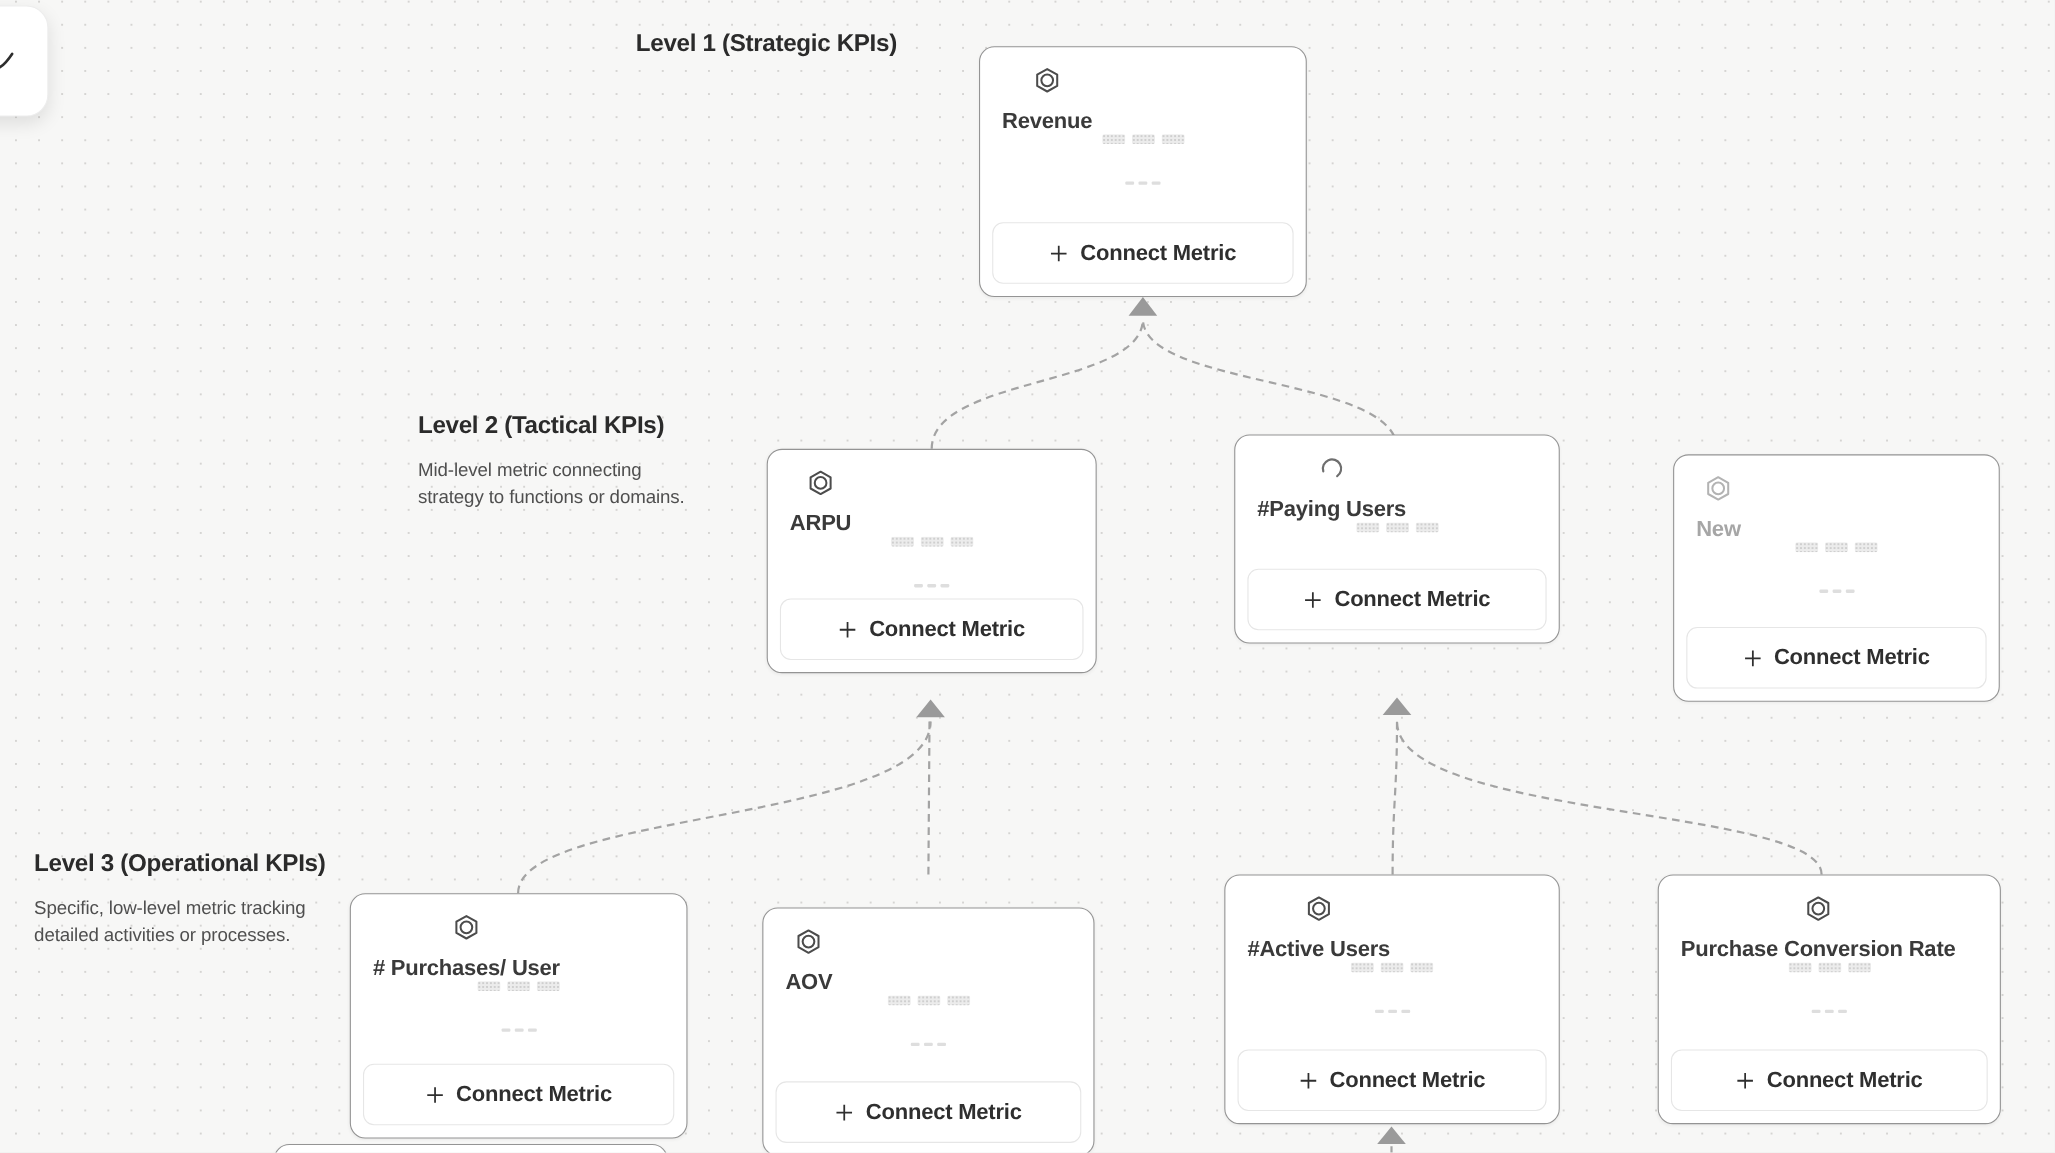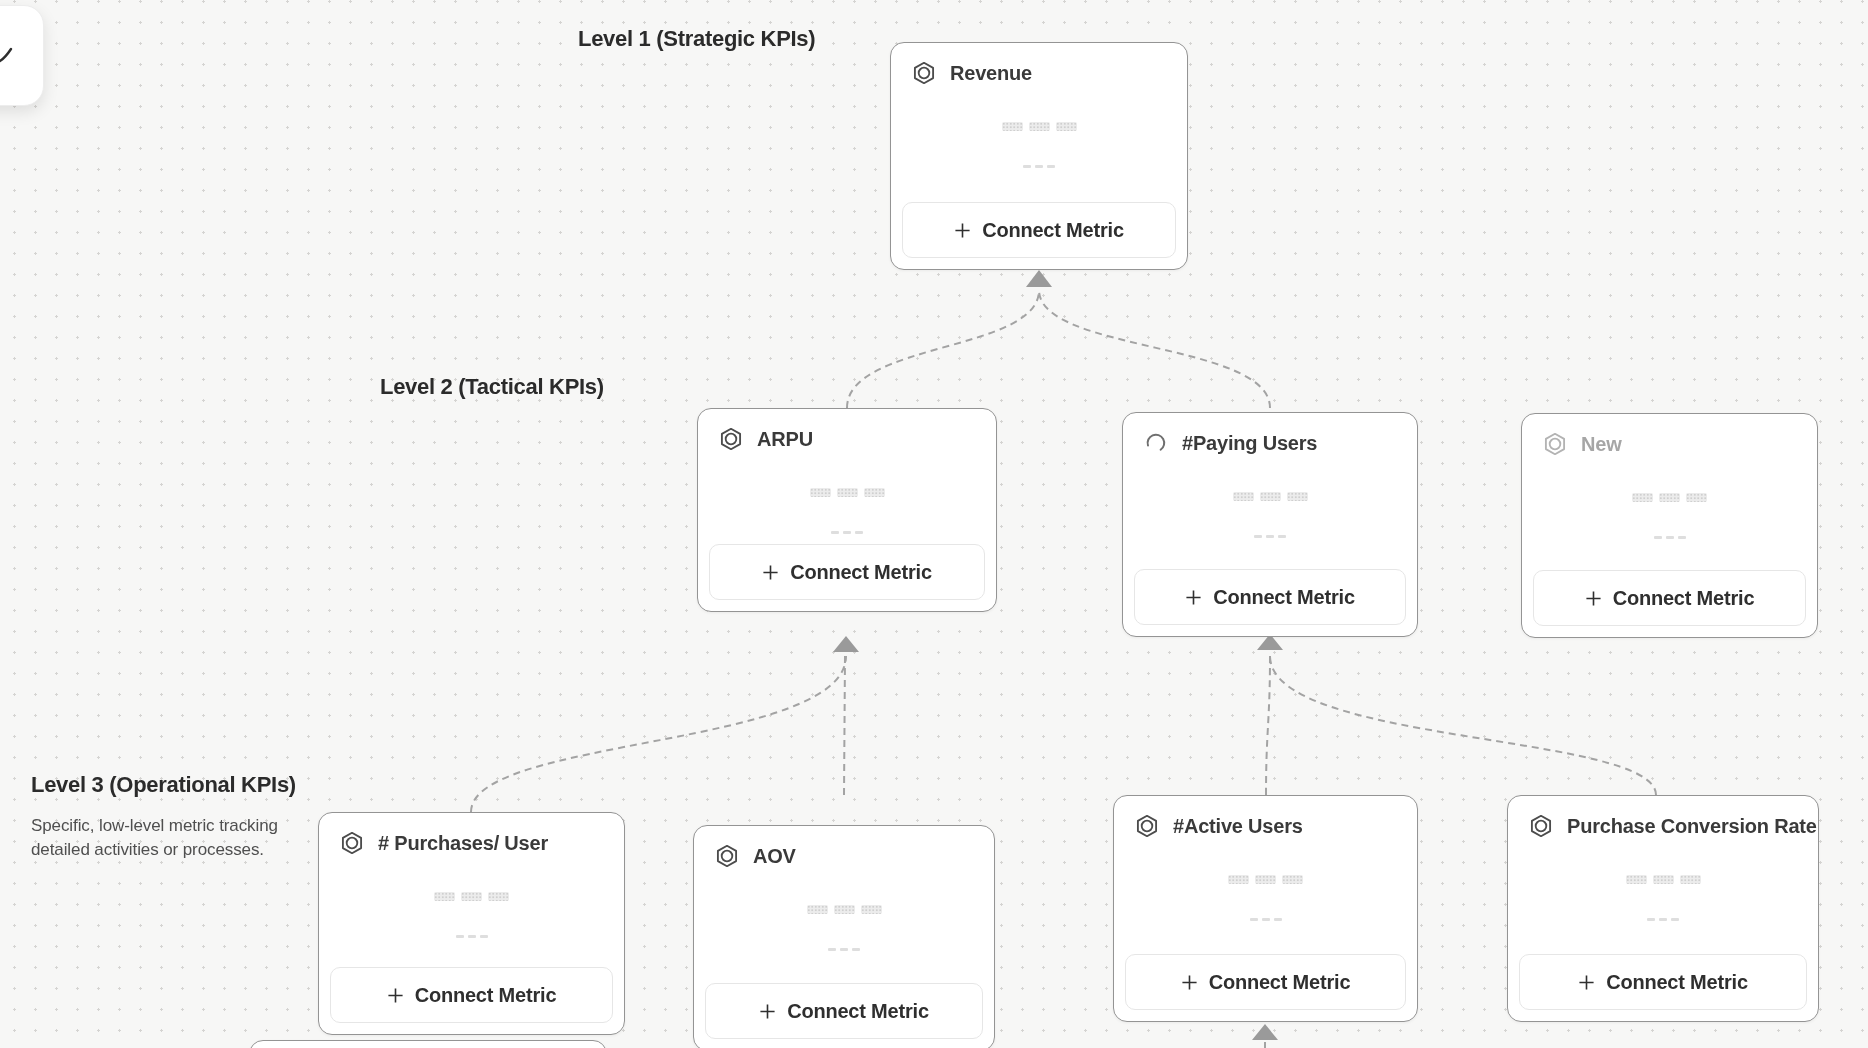--- a/index.html
+++ b/index.html
@@ -27,21 +27,21 @@
 
   
   .card{
     position:absolute;
     background:#ffffff;
     border:1px solid #949494;
     border-radius:14px;
     box-shadow:0 1px 3px rgba(0,0,0,0.05);
     box-sizing:border-box;
   }
-  .card-header{position:absolute;left:20px;top:17px;display:flex;align-items:center;gap:13px;}
+  .card-header{position:absolute;left:20px;top:17px;display:flex;align-items:center;gap:13px;flex-direction:column;}
   .card-title{font-size:20px;font-weight:700;color:#3a3a3a;letter-spacing:-0.2px;white-space:nowrap;}
   .micon{width:26px;height:26px;display:flex;align-items:center;justify-content:center;flex:0 0 auto;}
 
   .skel-bars{position:absolute;left:0;right:0;top:79px;display:flex;justify-content:center;gap:6px;}
   .skel-bar{
     width:21px;height:9px;border-radius:2px;background-color:#ececec;
     background-image:radial-gradient(circle,#cfcfcf 0.8px,transparent 0.8px);
     background-size:3.5px 3.5px;
   }
   .skel-dashes{position:absolute;left:0;right:0;top:122px;display:flex;justify-content:center;gap:4px;}
@@ -55,21 +55,21 @@
     font-size:20px;font-weight:700;color:#2f2f2f;letter-spacing:-0.2px;
     cursor:pointer;padding:0;
   }
 
   
   .card.draft .card-title{color:#a6a6a6;}
 
   
   #card-revenue  {left:890px; top:42px;  width:298px;height:228px;}
   #card-arpu     {left:697px; top:408px; width:300px;height:204px;}
-  #card-paying   {left:1122px;top:412px; width:296px;height:225px;}
+  #card-paying   {left:1122px;top:395px; width:296px;height:190px;}
   #card-new      {left:1521px;top:413px; width:297px;height:225px;}
   #card-purchases{left:318px; top:812px; width:307px;height:223px;}
   #card-aov      {left:693px; top:795px; width:302px;height:226px;margin-top:30px;}
   #card-active   {left:1113px;top:795px; width:305px;height:227px;}
   #card-pcr      {left:1507px;top:795px; width:312px;height:227px;}
   #card-partial  {left:249px; top:1040px;width:358px;height:80px;}
 
   
   .tool-fab{
     position:absolute;left:-52px;top:5px;width:94px;height:99px;
@@ -104,20 +104,24 @@
       <polygon points="1270,634 1257,650 1283,650"></polygon>
       <polygon points="1265,1024 1252,1040 1278,1040"></polygon>
     </g>
   </svg>
 
   <div class="level-label" id="level1">
     <div class="level-title">Level 1 (Strategic KPIs)</div>
   </div>
   <div class="level-label" id="level2">
     <div class="level-title">Level 2 (Tactical KPIs)</div>
+    <div class="level-desc">
+      <div>Mid-level metric connecting</div>
+      <div>strategy to functions or domains.</div>
+    </div>
   </div>
   <div class="level-label" id="level3">
     <div class="level-title">Level 3 (Operational KPIs)</div>
     <div class="level-desc">
       <div>Specific, low-level metric tracking</div>
       <div>detailed activities or processes.</div>
     </div>
   </div>
 
   <div class="card" id="card-revenue">

